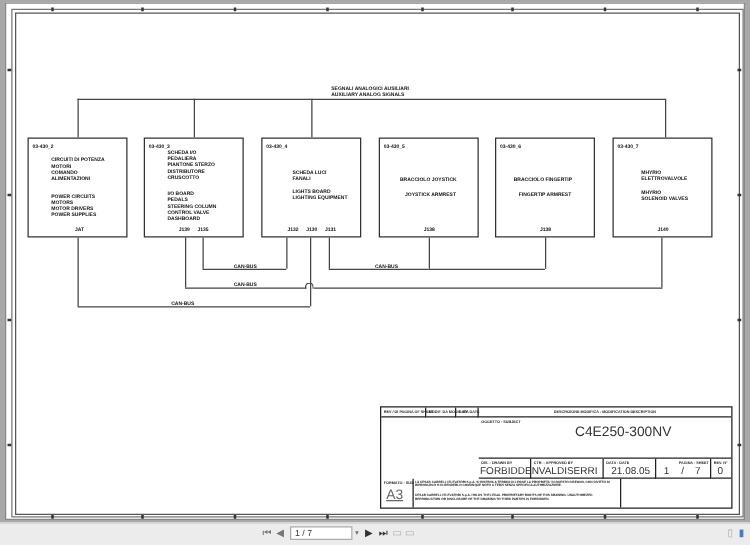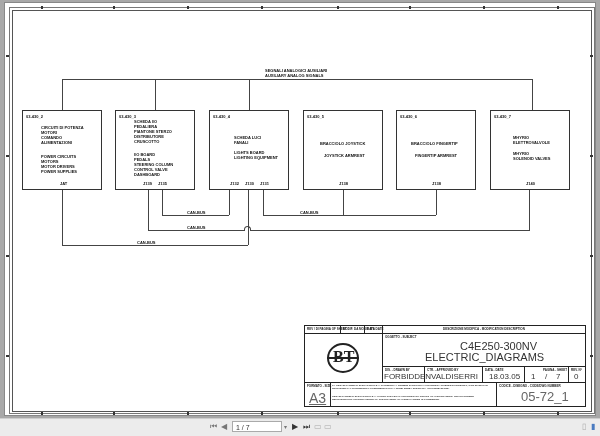--- a/index.html
+++ b/index.html
@@ -191,67 +191,56 @@
   <div class="tbc" style="left:36px;top:0;width:24px;height:8px;">
       <span class="cap">MODIF. DA MODIF. BY</span>
     </div>
   <div class="tbc" style="left:60px;top:0;width:18px;height:8px;">
       <span class="cap">DATA DATE</span>
     </div>
   <div class="tbc" style="left:78px;top:0;width:202px;height:8px;border-right:none;">
       <span class="cap" style="left:60px;">DESCRIZIONE MODIFICA - MODIFICATION DESCRIPTION</span>
     </div>
 
-  <div class="tbc" style="left:0;top:8px;width:78px;height:49px;">
-    <div class="abs" style="left:22px;top:9px;width:32px;height:30px;border:2px solid #222;border-radius:50%;box-sizing:border-box;">
-      <div class="abs" style="left:-2px;top:12px;width:32px;height:2px;background:#222;"></div>
-      <div class="abs" style="left:4px;top:3px;font-family:'Liberation Serif',serif;font-weight:bold;font-size:16px;color:#222;">BT</div>
-    </div>
-  </div>
 
   <div class="tbc" style="left:78px;top:8px;width:202px;height:33px;border-right:none;">
     <span class="cap">OGGETTO - SUBJECT</span>
     <div class="big" style="left:77px;top:6px;font-size:11px;">C4E250-300NV</div>
-    <div class="big" style="left:42px;top:17px;font-size:11px;">ELECTRIC_DIAGRAMS</div>
   </div>
 
   <div class="tbc" style="left:78px;top:41px;width:42px;height:16px;">
     <span class="cap">DIS. - DRAWN BY</span>
     <div class="big" style="left:1px;top:5px;font-size:8px;">FORBIDDEN</div>
   </div>
   <div class="tbc" style="left:120px;top:41px;width:58px;height:16px;">
     <span class="cap">CTR. - APPROVED BY</span>
     <div class="big" style="left:6px;top:5px;font-size:8px;">VALDISERRI</div>
   </div>
   <div class="tbc" style="left:178px;top:41px;width:42px;height:16px;">
     <span class="cap">DATA - DATE</span>
-    <div class="big" style="left:6px;top:5px;font-size:8px;">18.03.05</div>
+    <div class="big" style="left:6px;top:5px;font-size:8px;">21.08.05</div>
   </div>
   <div class="tbc" style="left:220px;top:41px;width:44px;height:16px;">
     <span class="cap" style="left:18px;">PAGINA - SHEET</span>
     <div class="big" style="left:6px;top:5px;font-size:8px;">1</div>
     <div class="big" style="left:20px;top:5px;font-size:8px;">/</div>
     <div class="big" style="left:31px;top:5px;font-size:8px;">7</div>
   </div>
   <div class="tbc" style="left:264px;top:41px;width:16px;height:16px;border-right:none;">
     <span class="cap">REV. N°</span>
     <div class="big" style="left:5px;top:5px;font-size:8px;">0</div>
   </div>
 
   <div class="tbc" style="left:0;top:57px;width:26px;height:23px;border-bottom:none;">
     <span class="cap">FORMATO - SIZE</span>
-    <div class="big" style="left:4px;top:7px;font-size:14px;color:#666;text-decoration:underline;">A3</div>
+    <div class="big" style="left:4px;top:7px;font-size:11px;color:#666;text-decoration:underline;">A3</div>
   </div>
   <div class="tbc" style="left:26px;top:57px;width:166px;height:23px;border-bottom:none;overflow:hidden;">
     <div class="abs" style="left:1px;top:1px;width:162px;font-size:2.5px;font-weight:bold;line-height:3px;color:#222;">LA CESAB CARRELLI ELEVATORI S.p.A. SI RISERVA A TERMINI DI LEGGE LA PROPRIETA' DI QUESTO DISEGNO, CON DIVIETO DI RIPRODURLO O DI RENDERLO COMUNQUE NOTO A TERZI SENZA SPECIFICA AUTORIZZAZIONE.</div>
     <div class="abs" style="left:1px;top:12px;width:162px;font-size:2.5px;font-weight:bold;line-height:3px;color:#222;">CESAB CARRELLI ELEVATORI S.p.A. HOLDS THE LEGAL PROPRIETARY RIGHTS OF THIS DRAWING. UNAUTHORIZED REPRODUCTION OR DISCLOSURE OF THE DRAWING TO THIRD PARTIES IS FORBIDDEN.</div>
-  </div>
-  <div class="tbc" style="left:192px;top:57px;width:88px;height:23px;border:none;">
-    <span class="cap">CODICE - DISEGNO - CODE/DWG NUMBER</span>
-    <div class="big" style="left:24px;top:6px;font-size:13px;color:#666;">05-72_1</div>
   </div>
 </div>
 
 <div class="toolbar"></div>
 <div class="tbtn" style="left:210px;top:422px;">⏮</div>
 <div class="tbtn" style="left:221px;top:422px;">◀</div>
 <div class="page-input">1 / 7</div>
 <div class="tbtn" style="left:284px;top:422px;font-size:6px;">▾</div>
 <div class="tbtn" style="left:292px;top:422px;color:#333;">▶</div>
 <div class="tbtn" style="left:303px;top:422px;color:#333;">⏭</div>

